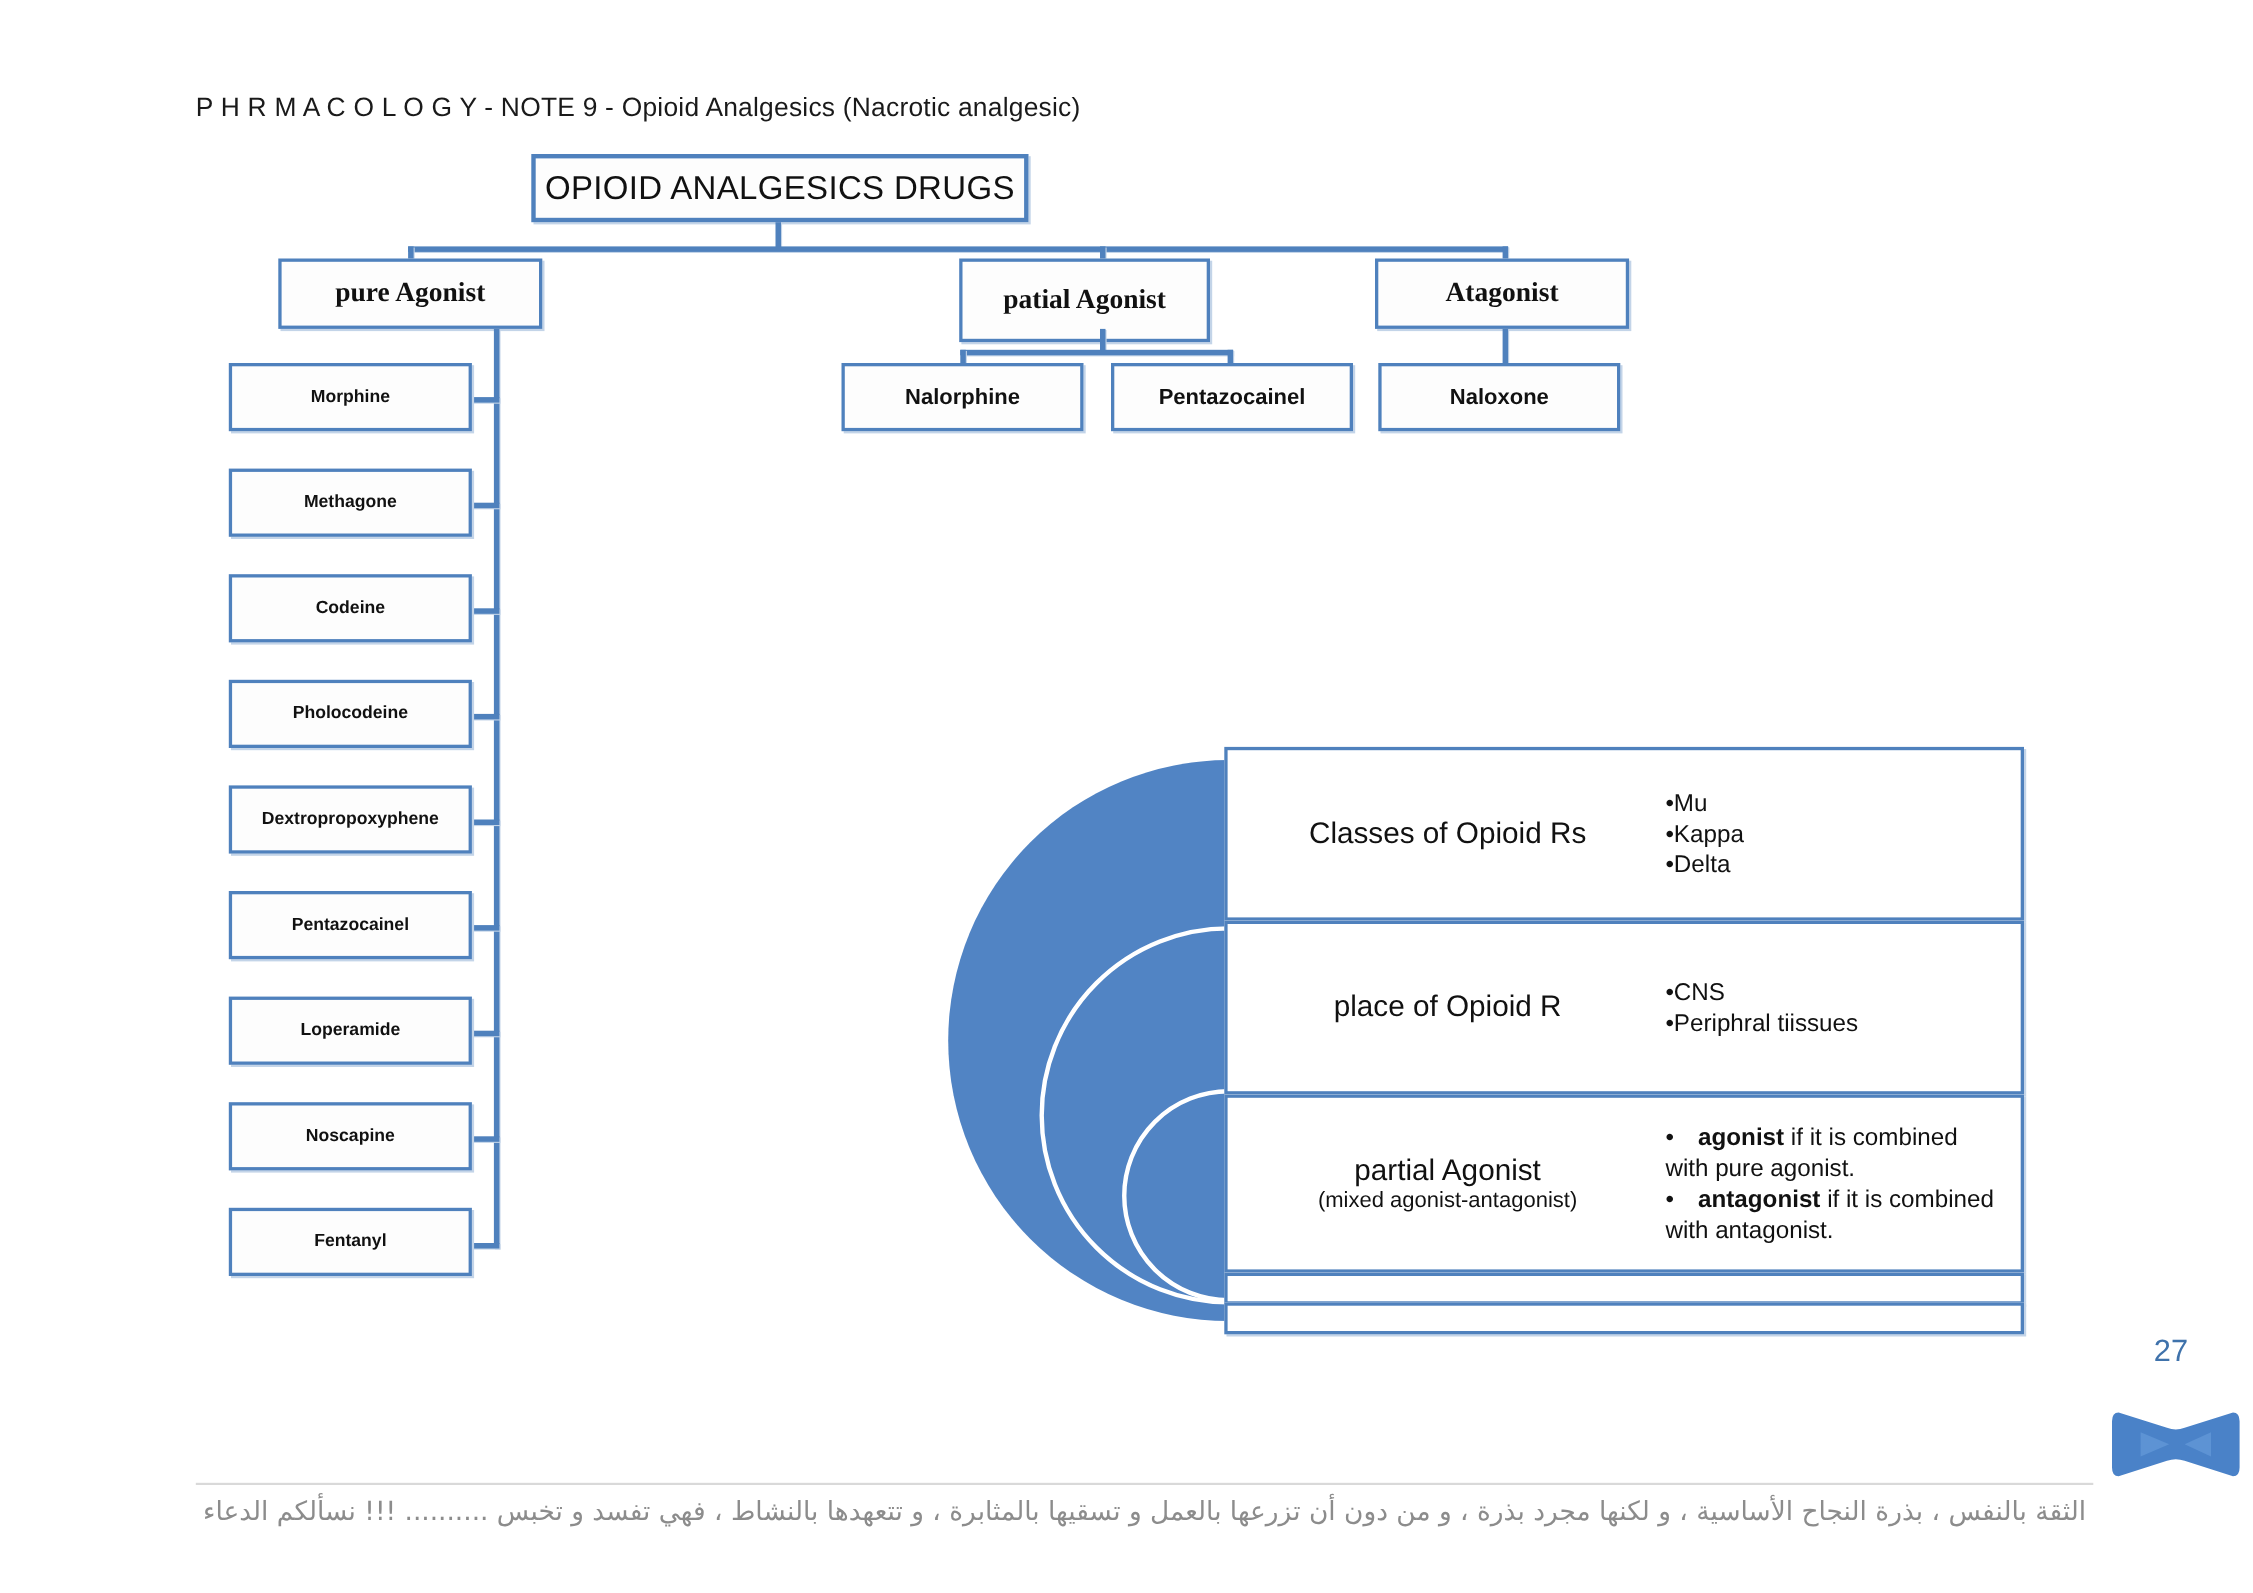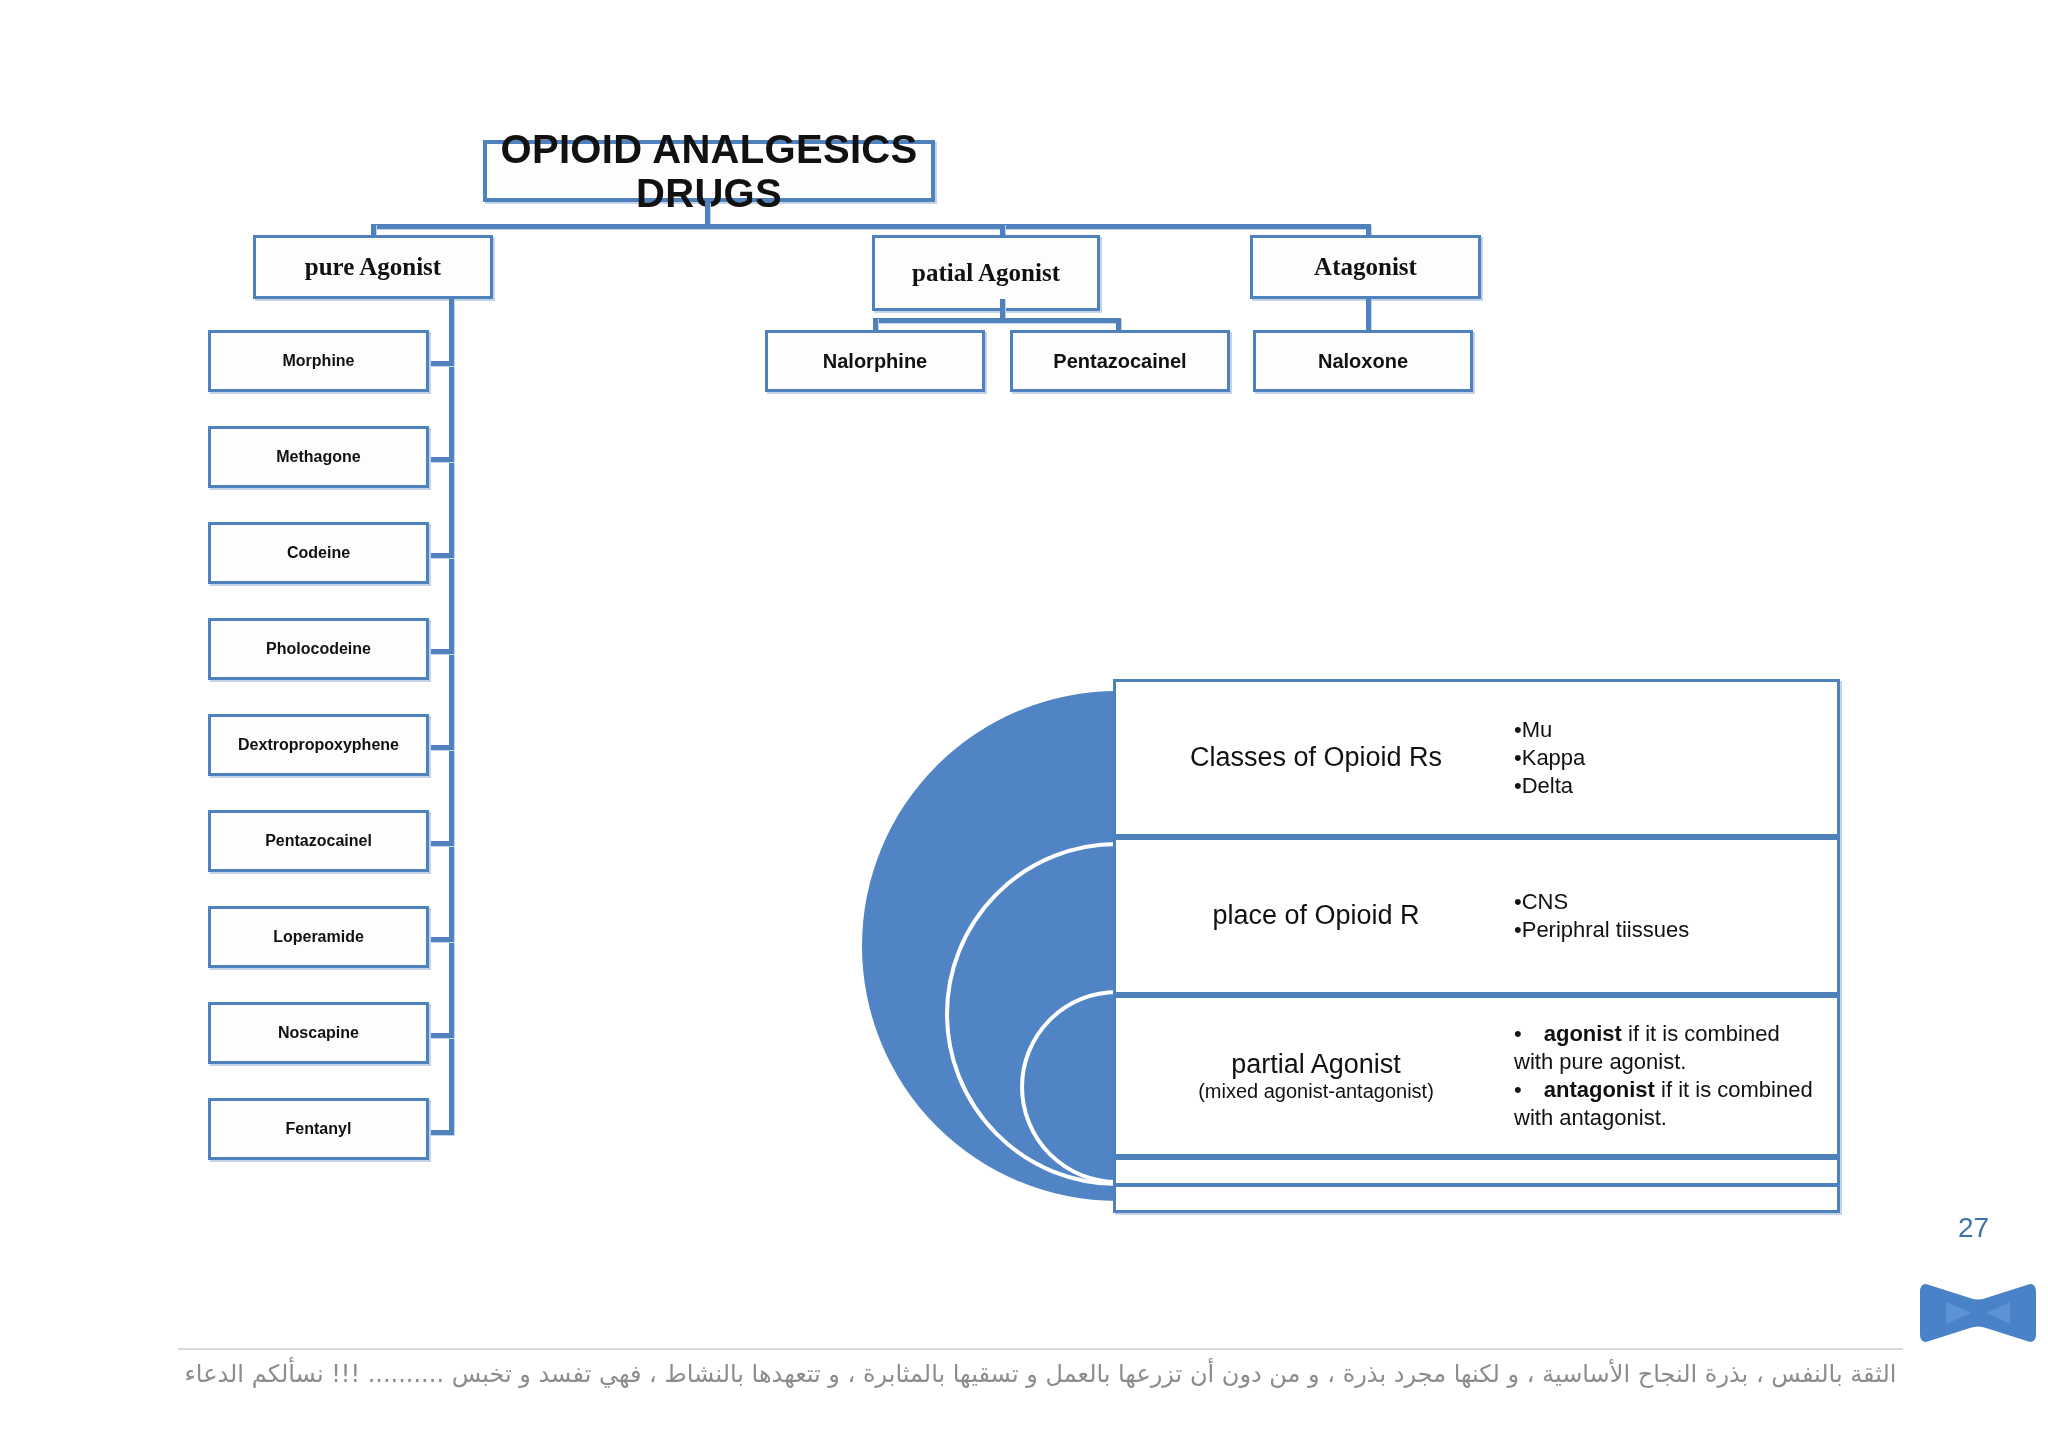--- a/index.html
+++ b/index.html
@@ -49,22 +49,22 @@
   }
 
   .title-box {
     left: 483px;
     top: 140px;
     width: 452px;
     height: 62px;
     border-width: 4px;
   }
   .title-box span {
-    font-size: 40px;
-    font-weight: bold;
+    font-size: 30px;
+    font-weight: normal;
     letter-spacing: 0.3px;
   }
 
   .cat-box span {
     font-size: 25px;
     font-weight: bold;
     font-family: Liberation Serif, serif;
   }
   .cat-pure   { left: 253px;  top: 235px; width: 240px; height: 64px; }
   .cat-partial{ left: 872px;  top: 235px; width: 228px; height: 76px; }
@@ -195,20 +195,21 @@
     font-size: 24px;
     color: #8c8c8c;
     white-space: nowrap;
   }
 </style>
 </head>
 <body>
 
 <div id="page">
 
+  <div class="header-title">P H R M A C O L O G Y - NOTE 9 - Opioid Analgesics (Nacrotic analgesic)</div>
 
   <div class="obox title-box">
     <span>OPIOID ANALGESICS DRUGS</span>
   </div>
 
   <div class="conn" style="left:705px; top:202px; width:5px; height:27px;"></div>
   <div class="conn" style="left:371px; top:224px; width:1000px; height:5px;"></div>
   <div class="conn" style="left:371px; top:224px; width:5px; height:13px;"></div>
   <div class="conn" style="left:1000px; top:224px; width:5px; height:13px;"></div>
   <div class="conn" style="left:1366px; top:224px; width:5px; height:13px;"></div>

